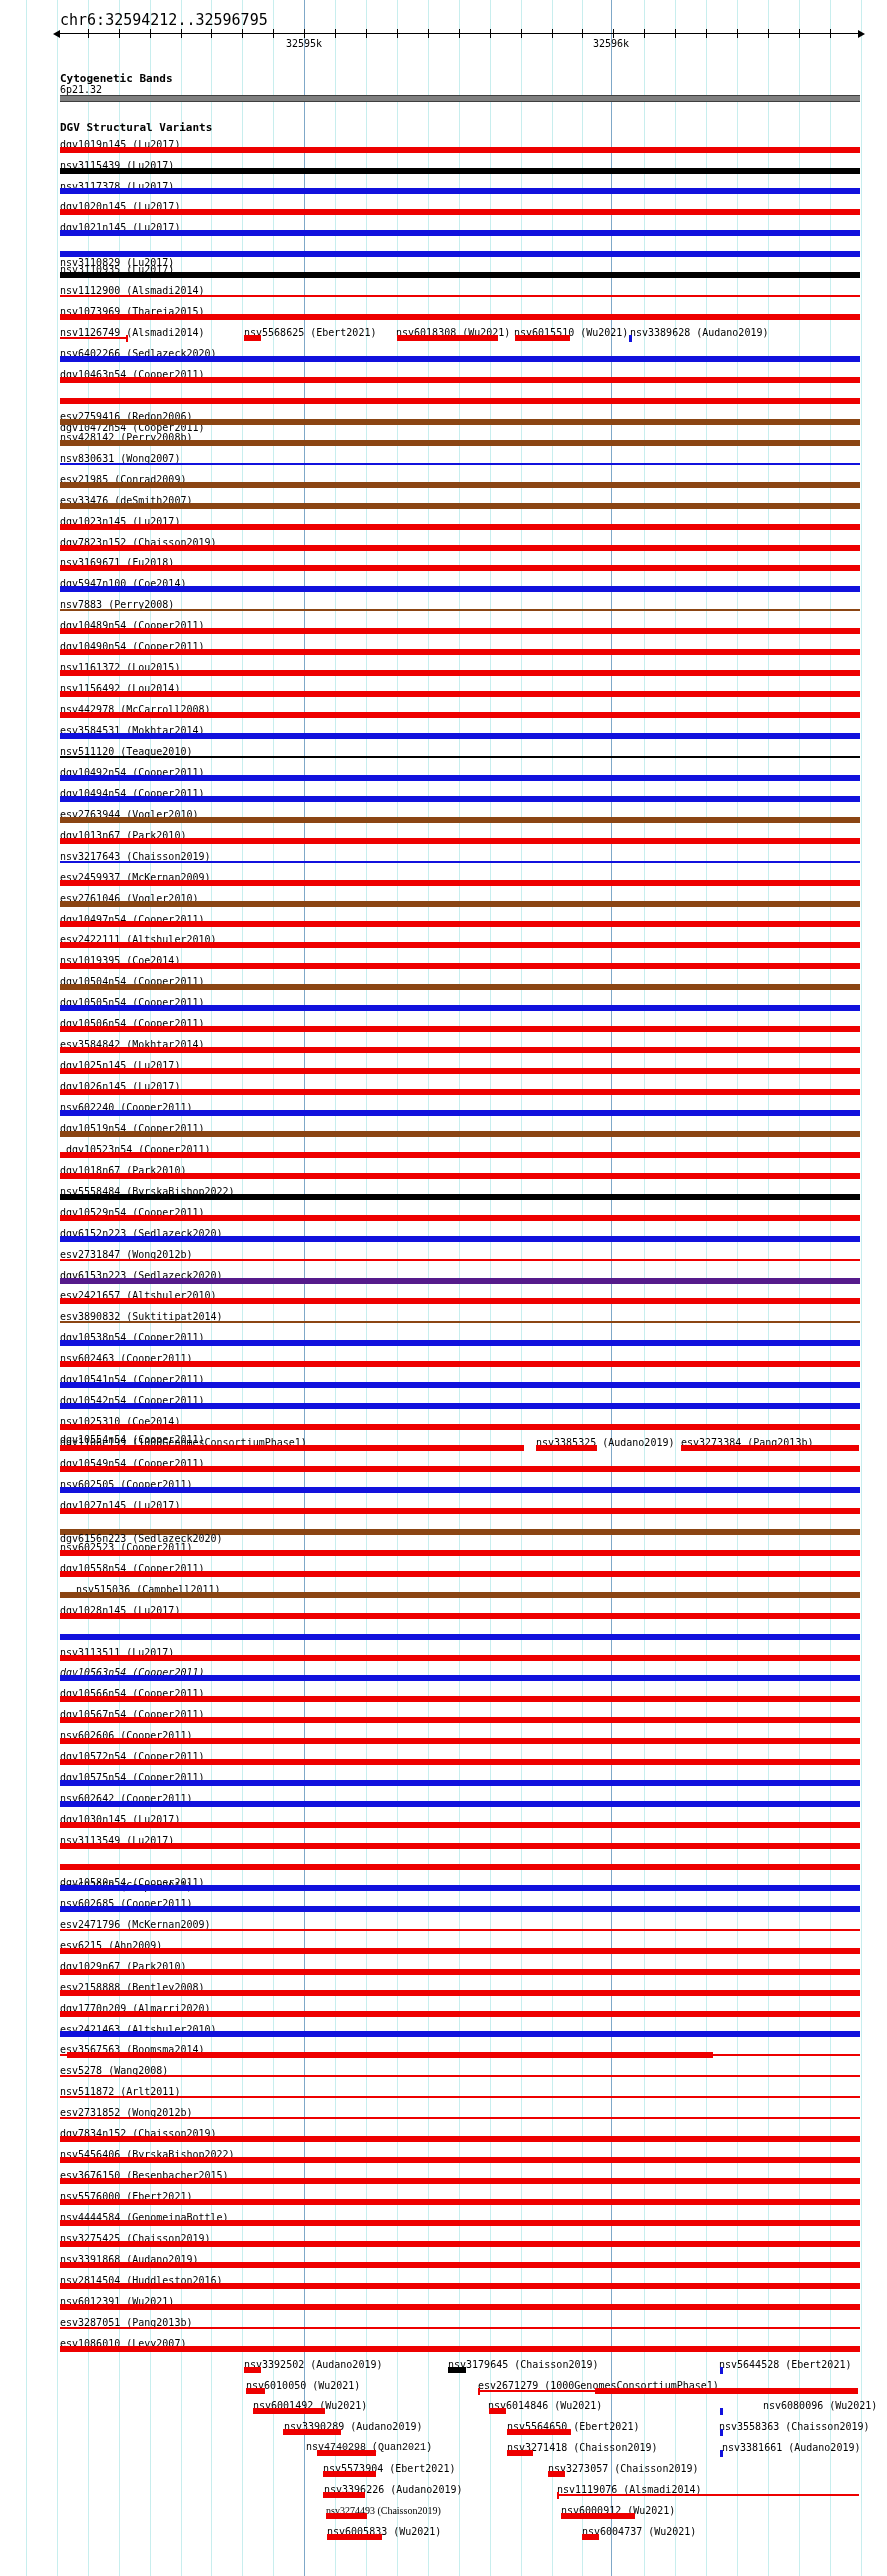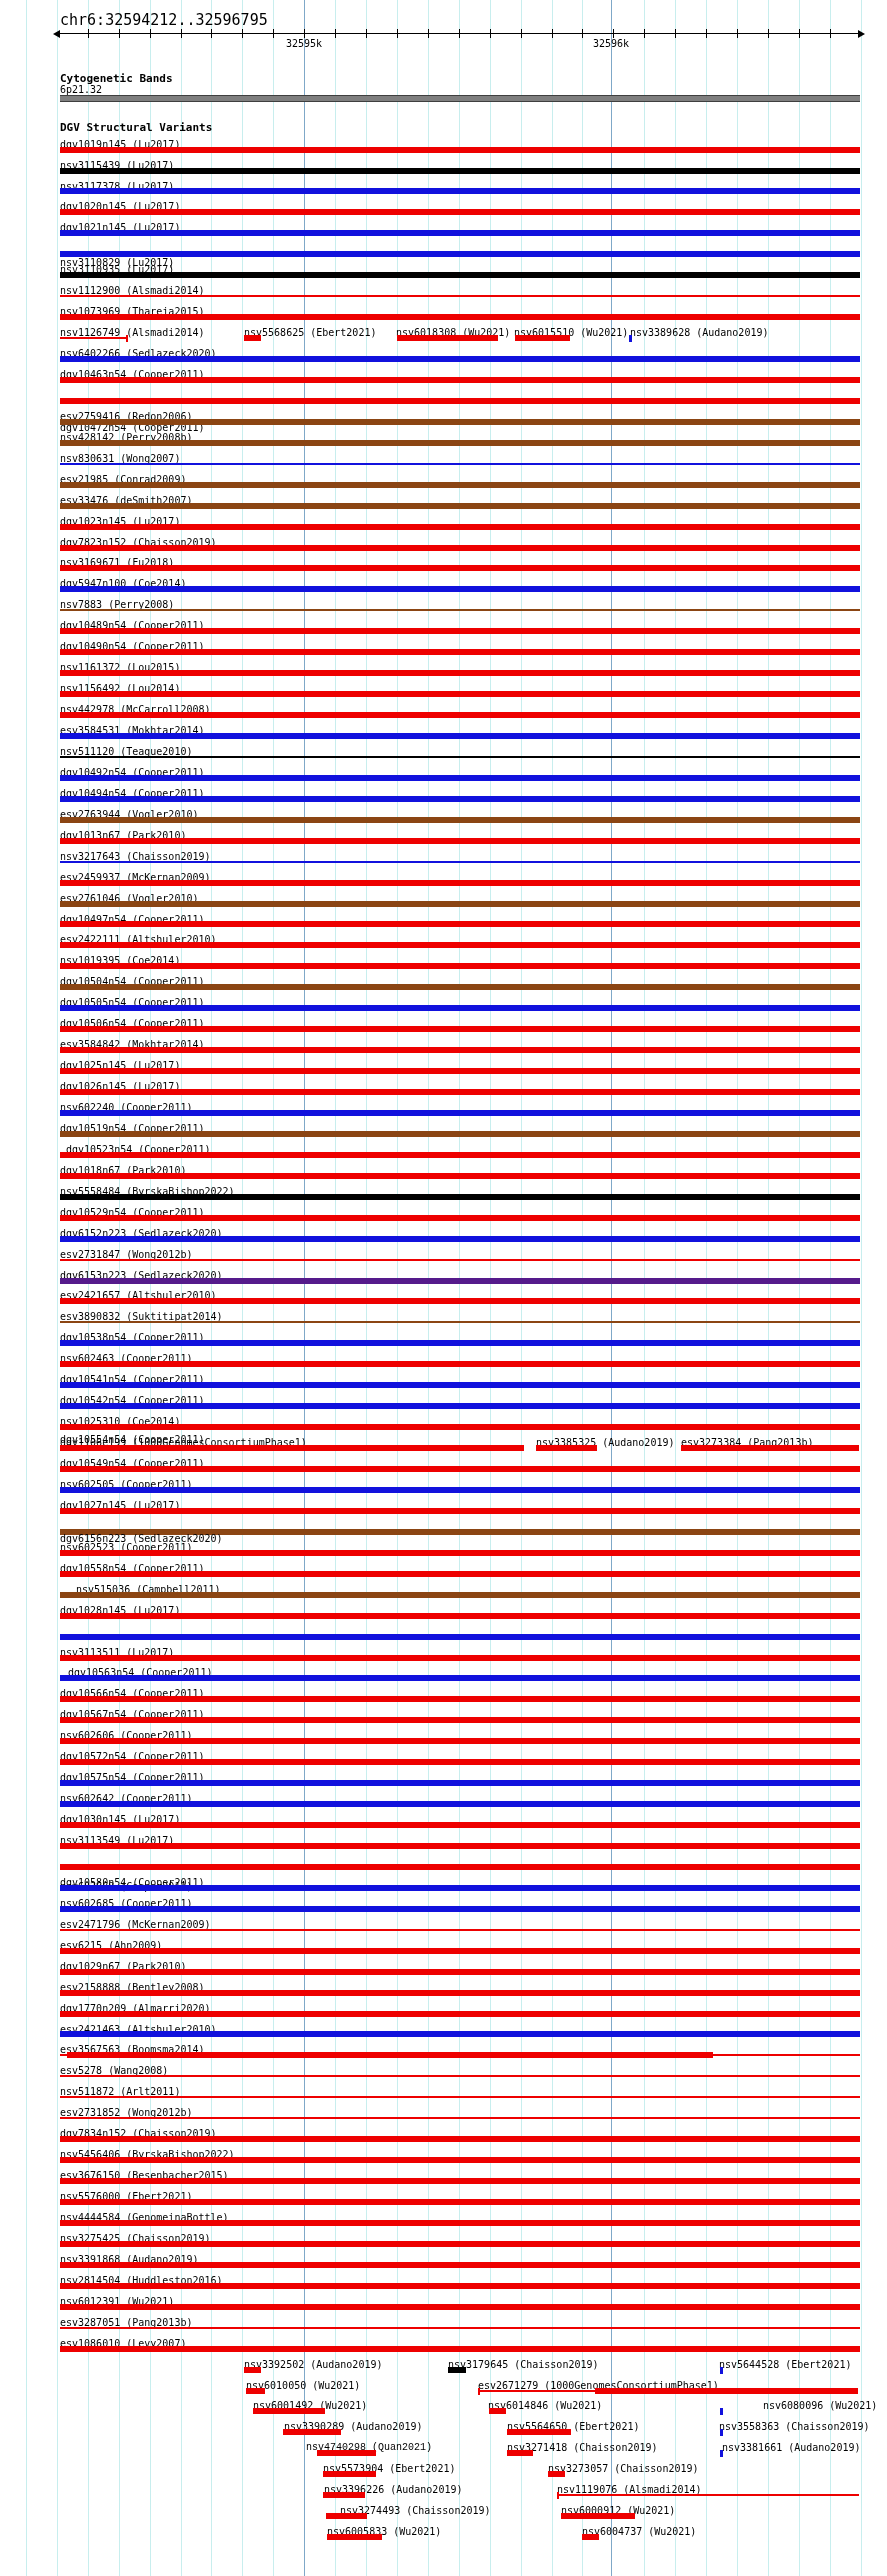--- a/index.html
+++ b/index.html
@@ -389,21 +389,21 @@
     </div>
     <div style="left: 0px; top: 0px; position: absolute;">
       <div class="vlabel" style="left: 60px; top: 1533px; position: absolute;">dgv6156n223 (Sedlazeck2020)</div>
       <div class="vbar" style="left: 60px; top: 1634px; width: 800px; height: 6px; background: rgb(17, 17, 221); position: absolute;"></div>
     </div>
     <div style="left: 0px; top: 0px; position: absolute;">
       <div class="vlabel" style="left: 60px; top: 1647px; position: absolute;">nsv3113511 (Lu2017)</div>
       <div class="vbar" style="left: 60px; top: 1655px; width: 800px; height: 6px; background: rgb(238, 0, 0); position: absolute;"></div>
     </div>
     <div style="left: 0px; top: 0px; position: absolute;">
-      <div class="vlabel" style="left: 68px; top: 1667px; position: absolute;">dgv10563n54 (Cooper2011)</div>
+      <div class="vlabel" style="left: 60px; top: 1667px; position: absolute; font-style: italic;">dgv10563n54 (Cooper2011)</div>
       <div class="vbar" style="left: 60px; top: 1675px; width: 800px; height: 6px; background: rgb(17, 17, 221); position: absolute;"></div>
     </div>
     <div style="left: 0px; top: 0px; position: absolute;">
       <div class="vlabel" style="left: 60px; top: 1688px; position: absolute;">dgv10566n54 (Cooper2011)</div>
       <div class="vbar" style="left: 60px; top: 1696px; width: 800px; height: 6px; background: rgb(238, 0, 0); position: absolute;"></div>
     </div>
     <div style="left: 0px; top: 0px; position: absolute;">
       <div class="vlabel" style="left: 60px; top: 1709px; position: absolute;">dgv10567n54 (Cooper2011)</div>
       <div class="vbar" style="left: 60px; top: 1717px; width: 800px; height: 6px; background: rgb(238, 0, 0); position: absolute;"></div>
     </div>
@@ -576,21 +576,21 @@
       <div class="vbar" style="left: 548px; top: 2471px; width: 17px; height: 6px; background: rgb(238, 0, 0); position: absolute;"></div>
     </div>
     <div style="left: 0px; top: 0px; position: absolute;">
       <div class="vlabel" style="left: 324px; top: 2484px; position: absolute;">nsv3396226 (Audano2019)</div>
       <div class="vbar" style="left: 323px; top: 2492px; width: 42px; height: 6px; background: rgb(238, 0, 0); position: absolute;"></div>
       <div class="vlabel" style="left: 557px; top: 2484px; position: absolute;">nsv1119076 (Alsmadi2014)</div>
       <div class="vbar" style="left: 557px; top: 2492px; width: 2px; height: 7px; background: rgb(238, 0, 0); position: absolute;"></div>
       <div class="vbar" style="left: 559px; top: 2494px; width: 300px; height: 2px; background: rgb(238, 0, 0); position: absolute;"></div>
     </div>
     <div style="left: 0px; top: 0px; position: absolute;">
-      <div class="vlabel" style="left: 340px; top: 2505px; position: absolute;">nsv3274493 (Chaisson2019)</div>
+      <div class="vlabel" style="left: 326px; top: 2505px; position: absolute; font-family: Liberation Serif, serif;">nsv3274493 (Chaisson2019)</div>
       <div class="vbar" style="left: 326px; top: 2513px; width: 41px; height: 6px; background: rgb(238, 0, 0); position: absolute;"></div>
       <div class="vlabel" style="left: 561px; top: 2505px; position: absolute;">nsv6000912 (Wu2021)</div>
       <div class="vbar" style="left: 561px; top: 2513px; width: 74px; height: 6px; background: rgb(238, 0, 0); position: absolute;"></div>
     </div>
     <div style="left: 0px; top: 0px; position: absolute;">
       <div class="vlabel" style="left: 327px; top: 2526px; position: absolute;">nsv6005833 (Wu2021)</div>
       <div class="vbar" style="left: 327px; top: 2534px; width: 55px; height: 6px; background: rgb(238, 0, 0); position: absolute;"></div>
       <div class="vlabel" style="left: 582px; top: 2526px; position: absolute;">nsv6004737 (Wu2021)</div>
       <div class="vbar" style="left: 582px; top: 2534px; width: 17px; height: 6px; background: rgb(238, 0, 0); position: absolute;"></div>
     </div>

